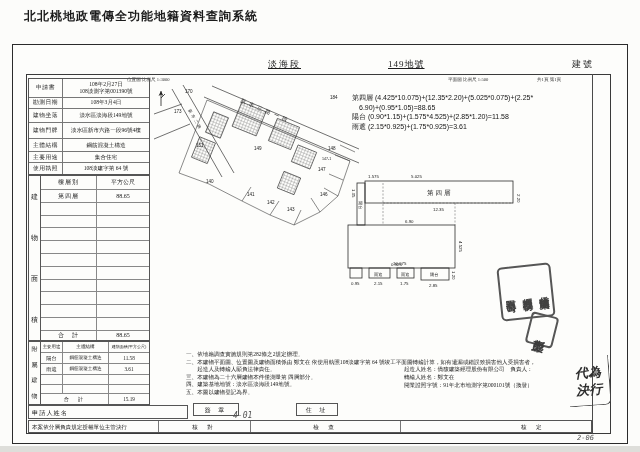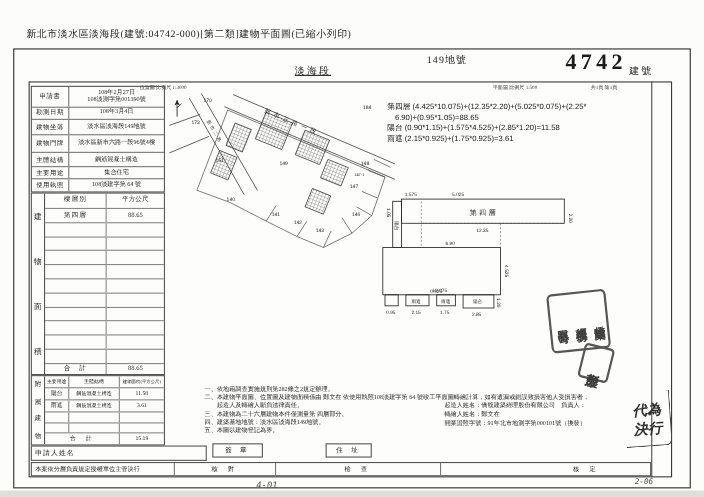--- a/index.html
+++ b/index.html
@@ -7,21 +7,21 @@
   .page{position:relative;width:640px;height:452px;background:#fcfcfa;font-family:"Liberation Serif",serif;color:#1b1b1b;overflow:hidden;}
   .abs{position:absolute;}
   .sys-title{left:24px;top:8px;font-size:12px;font-weight:bold;letter-spacing:1px;}
   .query-date{left:374px;top:12px;font-size:8px;color:#222;}
   .doc-subtitle{left:24px;top:25px;font-size:9px;letter-spacing:.5px;}
   .outer-box{left:12px;top:44px;width:616px;height:400px;border:1.5px solid #2b2b2b;background:#fdfdfb;}
   .inner-box{left:26px;top:74px;width:585px;height:360px;border:1px solid #3a3a3a;}
   .vdivider{left:592px;top:74px;height:360px;width:0;border-left:1px solid #4a4a4a;}
   .office-title{left:31px;top:57px;font-size:10px;font-weight:600;letter-spacing:1px;}
   .sec-name{left:268px;top:58px;font-size:9px;letter-spacing:2px;text-decoration:underline;}
-  .land-no{left:388px;top:48px;font-size:9px;letter-spacing:1px;}
+  .land-no{left:388px;top:58px;font-size:9px;letter-spacing:1px;text-decoration:underline;}
   .bldg-no{left:514px;top:46px;font-size:20px;font-weight:bold;letter-spacing:4px;}
   .bldg-unit{left:572px;top:58px;font-size:9px;letter-spacing:2px;}
   .tiny{font-size:4.6px;color:#333;}
   .info-tbl{left:28px;top:78px;width:122px;height:97px;border:1px solid #555;display:flex;flex-direction:column;}
   .irow{display:flex;border-top:1px solid #777;}
   .irow:first-child{border-top:none;}
   .ilab{width:34px;border-right:1px solid #777;text-align:center;font-size:5.8px;display:flex;align-items:center;justify-content:center;letter-spacing:.5px;}
   .ival{flex:1;text-align:center;font-size:5.6px;display:flex;flex-direction:column;align-items:center;justify-content:center;line-height:7px;}
   .area-tbl{left:28px;top:175px;width:122px;height:166px;border:1px solid #555;display:flex;overflow:hidden;}
   .annex-tbl{left:28px;top:341px;width:122px;height:64px;border:1px solid #555;display:flex;overflow:hidden;}
@@ -62,29 +62,28 @@
   .mapnum.sm{font-size:3.6px;}
   .pd{font-size:4.4px;font-family:"Liberation Sans",sans-serif;}
   .plab{font-size:6.5px;letter-spacing:2px;}
   .plab.sm{font-size:4.2px;letter-spacing:0;}
 </style>
 </head>
 <body>
 
 <div class="page">
 
-  <div class="abs doc-subtitle">新北市淡水區淡海段(建號:04742-000)[第二類]建物平面圖(已縮小列印)</div>
+  <div class="abs sys-title">北北桃地政電傳全功能地籍資料查詢系統</div>
 
   <div class="abs outer-box"></div>
   <div class="abs inner-box"></div>
   <div class="abs vdivider"></div>
 
   <div class="abs sec-name">淡海段</div>
   <div class="abs land-no">149地號</div>
-  <div class="abs bldg-no">4742</div>
   <div class="abs bldg-unit">建號</div>
   <div class="abs tiny" style="left:127px;top:77px;">位置圖 比例尺 1:3000</div>
   <div class="abs tiny" style="left:448px;top:77px;">平面圖 比例尺 1:500</div>
   <div class="abs tiny" style="left:537px;top:77px;">共1頁 第1頁</div>
 
   <div class="abs info-tbl">
     <div class="irow" style="height:18px;">
       <div class="ilab">申請書</div>
       <div class="ival">
         <span>108年2月27日</span>
@@ -336,21 +335,21 @@
   <div class="abs applicant-row">申請人姓名</div>
   <div class="abs sign-box">簽 章</div>
   <div class="abs addr-box">住 址</div>
 
   <div class="abs approval-row">
     <div class="apc lbl">本案依分層負責規定授權單位主管決行</div>
     <div class="apc c1">核 對</div>
     <div class="apc c2">檢 查</div>
     <div class="apc c3">核 定</div>
   </div>
-  <div class="abs mark" style="left:233px;top:437px;font-size:8px;">4-01</div>
+  <div class="abs mark" style="left:233px;top:411px;font-size:8px;">4-01</div>
   <div class="abs mark" style="left:577px;top:434px;font-size:7px;">2-06</div>
 
   <div class="abs seal-co">
     <span>僑馥建築</span>
     <span>經理股份</span>
     <span>有限公司</span>
   </div>
   <div class="abs seal-name">
     <span>彭慶</span>
   </div>

